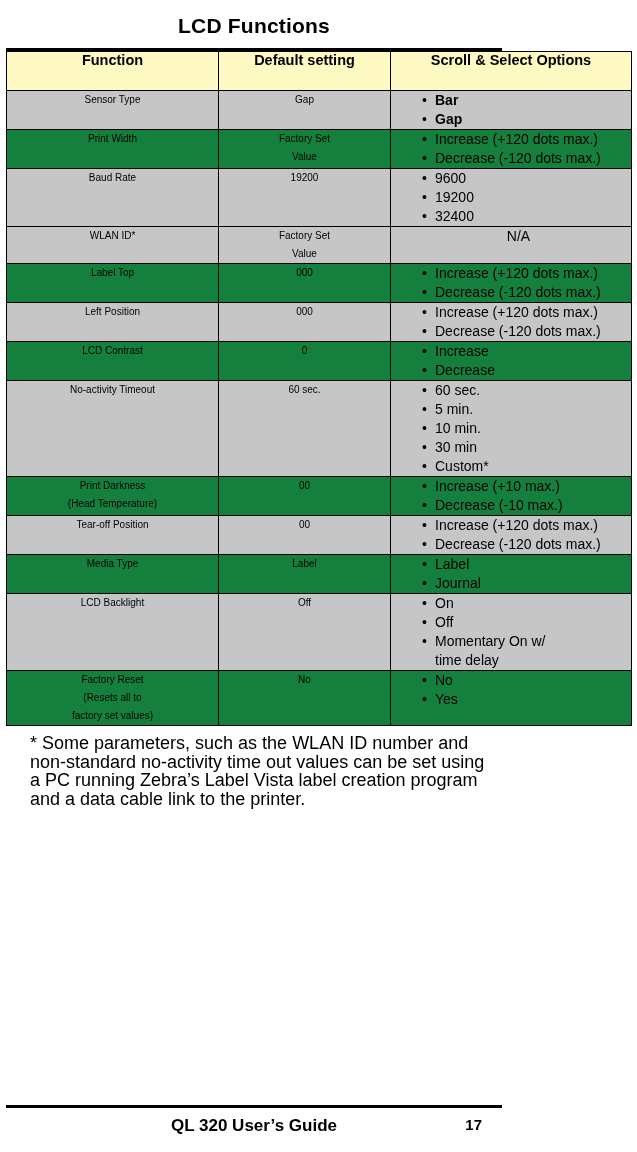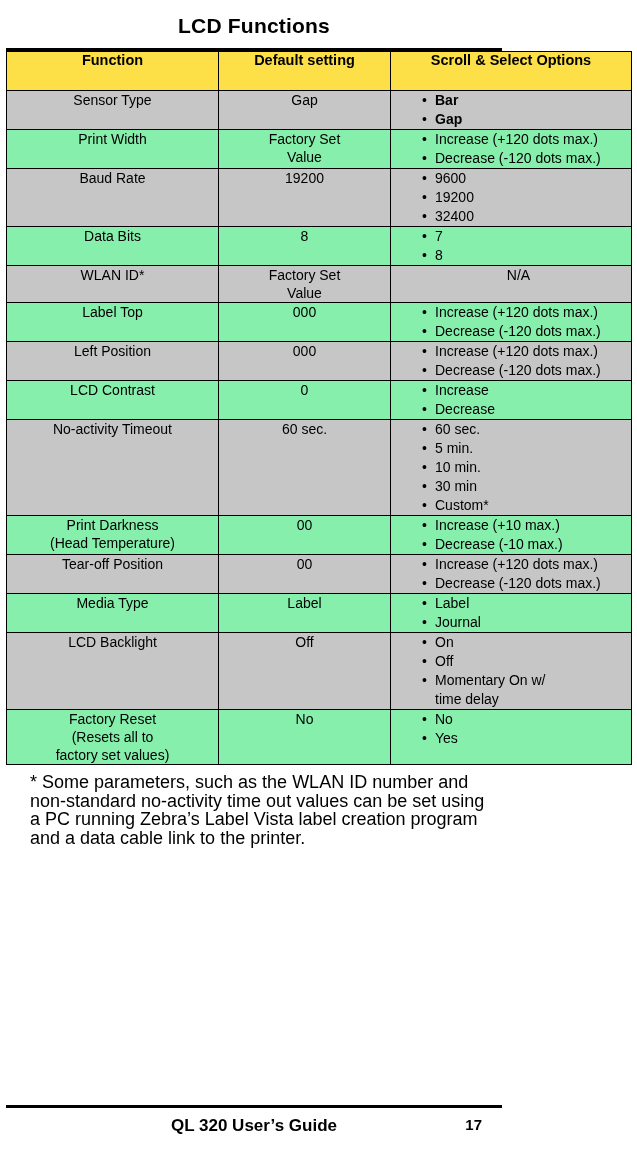--- a/index.html
+++ b/index.html
@@ -48,28 +48,28 @@
   .col-fn { width: 212px; }
   .col-def { width: 172px; }
   .col-opt { width: 241px; }
 
   thead th {
     font-size: 14.5px;
     font-weight: bold;
     text-align: center;
     height: 38px;
     vertical-align: middle;
-    background: #fde047;
+    background: #fef9c3;
   }
   tbody tr.shaded td { background: #c6c6c6; }
-  tbody tr.plain td { background: #86efac; margin-left: 39px; }
+  tbody tr.plain td { background: #15803d; margin-left: 39px; }
 
   td.fn, td.def {
     text-align: center;
-    font-size: 14px;
+    font-size: 10px;
     padding-top: 9px;
     padding-bottom: 9px;
     line-height: 18px;
   }
   td.opt {
     font-size: 14px;
     padding: 9px 0 9px 0;
     line-height: 19px;
   }
   td.opt.center {
@@ -176,30 +176,20 @@
           <td class="fn">Baud Rate</td>
           <td class="def">19200</td>
           <td class="opt">
             <ul class="bullets">
               <li><span class="dot">•</span><span>9600</span></li>
               <li><span class="dot">•</span><span>19200</span></li>
               <li><span class="dot">•</span><span>32400</span></li>
             </ul>
           </td>
         </tr>
-        <tr class="plain">
-          <td class="fn">Data Bits</td>
-          <td class="def">8</td>
-          <td class="opt">
-            <ul class="bullets">
-              <li><span class="dot">•</span><span>7</span></li>
-              <li><span class="dot">•</span><span>8</span></li>
-            </ul>
-          </td>
-        </tr>
         <tr class="shaded">
           <td class="fn">WLAN ID*</td>
           <td class="def">Factory Set<br>Value</td>
           <td class="opt center">N/A</td>
         </tr>
         <tr class="plain">
           <td class="fn">Label Top</td>
           <td class="def">000</td>
           <td class="opt">
             <ul class="bullets">

